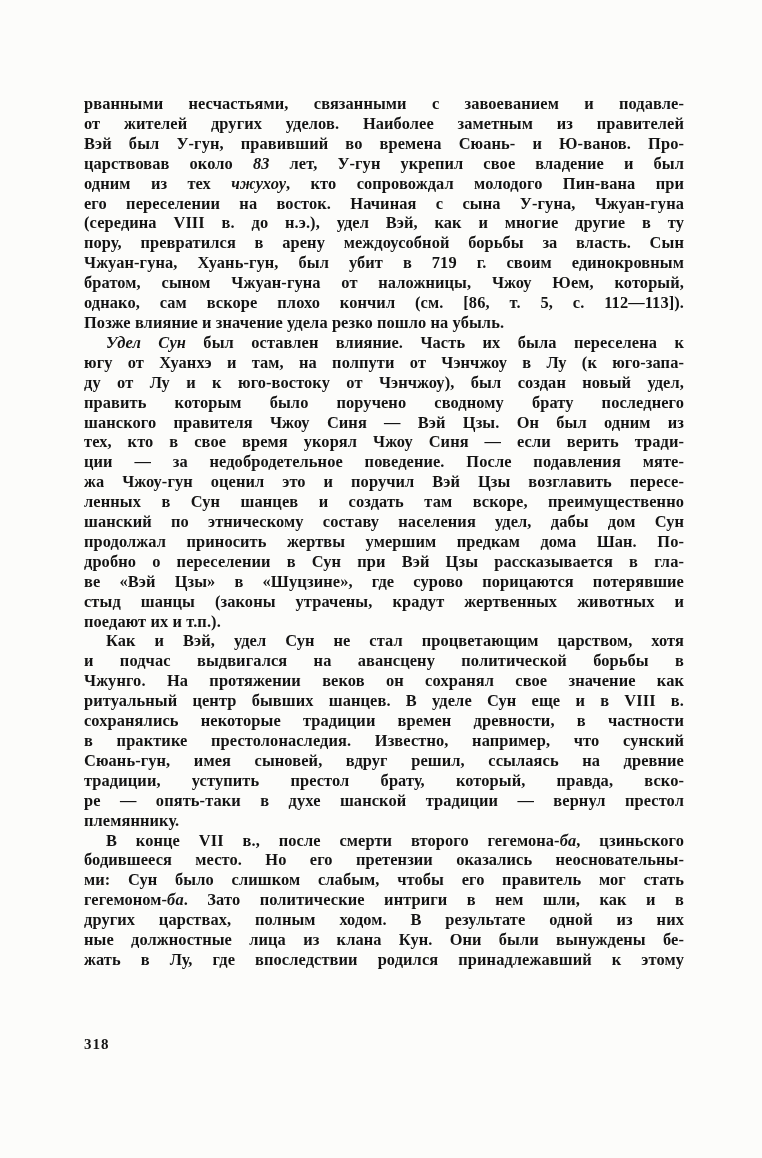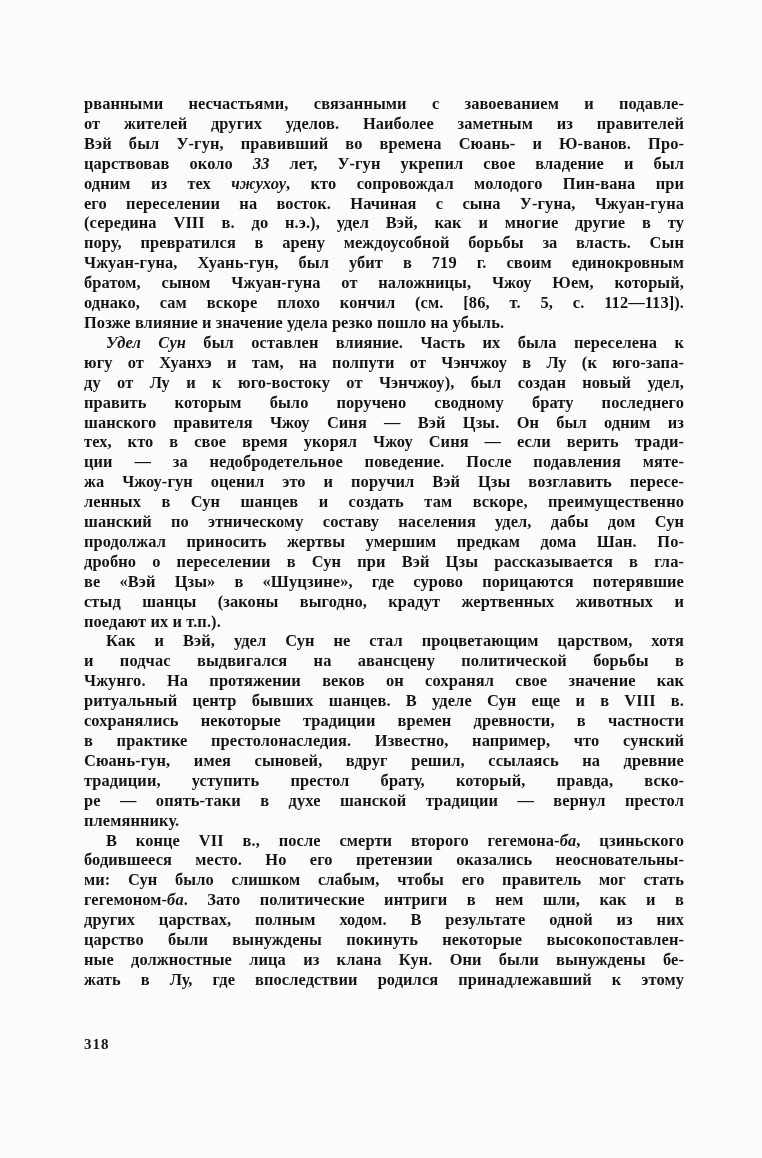--- a/index.html
+++ b/index.html
@@ -46,21 +46,21 @@
   }
 </style>
 </head>
 <body>
 
 <div class="page">
   <div class="text-block">
       <div class="line"><span>рванными несчастьями, связанными с завоеванием и подавле-</span></div>
       <div class="line"><span>от жителей других уделов. Наиболее заметным из правителей</span></div>
       <div class="line"><span>Вэй был У-гун, правивший во времена Сюань- и Ю-ванов. Про-</span></div>
-      <div class="line"><span>царствовав около </span><span class="it">33</span><span> лет, У-гун укрепил свое владение и был</span></div>
+      <div class="line"><span>царствовав около </span><span class="it">83</span><span> лет, У-гун укрепил свое владение и был</span></div>
       <div class="line"><span>одним из тех </span><span class="it">чжухоу</span><span>, кто сопровождал молодого Пин-вана при</span></div>
       <div class="line"><span>его переселении на восток. Начиная с сына У-гуна, Чжуан-гуна</span></div>
       <div class="line"><span>(середина VIII в. до н.э.), удел Вэй, как и многие другие в ту</span></div>
       <div class="line"><span>пору, превратился в арену междоусобной борьбы за власть. Сын</span></div>
       <div class="line"><span>Чжуан-гуна, Хуань-гун, был убит в 719 г. своим единокровным</span></div>
       <div class="line"><span>братом, сыном Чжуан-гуна от наложницы, Чжоу Юем, который,</span></div>
       <div class="line"><span>однако, сам вскоре плохо кончил (см. [86, т. 5, с. 112—113]).</span></div>
       <div class="line end"><span>Позже влияние и значение удела резко пошло на убыль.</span></div>
       <div class="line ind"><span class="it">Удел Сун</span><span> был оставлен влияние. Часть их была переселена к</span></div>
       <div class="line"><span>югу от Хуанхэ и там, на полпути от Чэнчжоу в Лу (к юго-запа-</span></div>
@@ -68,35 +68,34 @@
       <div class="line"><span>править которым было поручено сводному брату последнего</span></div>
       <div class="line"><span>шанского правителя Чжоу Синя — Вэй Цзы. Он был одним из</span></div>
       <div class="line"><span>тех, кто в свое время укорял Чжоу Синя — если верить тради-</span></div>
       <div class="line"><span>ции — за недобродетельное поведение. После подавления мяте-</span></div>
       <div class="line"><span>жа Чжоу-гун оценил это и поручил Вэй Цзы возглавить пересе-</span></div>
       <div class="line"><span>ленных в Сун шанцев и создать там вскоре, преимущественно</span></div>
       <div class="line"><span>шанский по этническому составу населения удел, дабы дом Сун</span></div>
       <div class="line"><span>продолжал приносить жертвы умершим предкам дома Шан. По-</span></div>
       <div class="line"><span>дробно о переселении в Сун при Вэй Цзы рассказывается в гла-</span></div>
       <div class="line"><span>ве «Вэй Цзы» в «Шуцзине», где сурово порицаются потерявшие</span></div>
-      <div class="line"><span>стыд шанцы (законы выгодно, крадут жертвенных животных и</span></div>
+      <div class="line"><span>стыд шанцы (законы утрачены, крадут жертвенных животных и</span></div>
       <div class="line end"><span>поедают их и т.п.).</span></div>
       <div class="line ind"><span>Как и Вэй, удел Сун не стал процветающим царством, хотя</span></div>
       <div class="line"><span>и подчас выдвигался на авансцену политической борьбы в</span></div>
       <div class="line"><span>Чжунго. На протяжении веков он сохранял свое значение как</span></div>
       <div class="line"><span>ритуальный центр бывших шанцев. В уделе Сун еще и в VIII в.</span></div>
       <div class="line"><span>сохранялись некоторые традиции времен древности, в частности</span></div>
       <div class="line"><span>в практике престолонаследия. Известно, например, что сунский</span></div>
       <div class="line"><span>Сюань-гун, имея сыновей, вдруг решил, ссылаясь на древние</span></div>
       <div class="line"><span>традиции, уступить престол брату, который, правда, вско-</span></div>
       <div class="line"><span>ре — опять-таки в духе шанской традиции — вернул престол</span></div>
       <div class="line end"><span>племяннику.</span></div>
       <div class="line ind"><span>В конце VII в., после смерти второго гегемона-</span><span class="it">ба</span><span>, цзиньского</span></div>
       <div class="line"><span>бодившееся место. Но его претензии оказались неосновательны-</span></div>
       <div class="line"><span>ми: Сун было слишком слабым, чтобы его правитель мог стать</span></div>
       <div class="line"><span>гегемоном-</span><span class="it">ба</span><span>. Зато политические интриги в нем шли, как и в</span></div>
       <div class="line"><span>других царствах, полным ходом. В результате одной из них</span></div>
-      <div class="line"><span>царство были вынуждены покинуть некоторые высокопоставлен-</span></div>
       <div class="line"><span>ные должностные лица из клана Кун. Они были вынуждены бе-</span></div>
       <div class="line"><span>жать в Лу, где впоследствии родился принадлежавший к этому</span></div>
     </div>
   <div class="page-number">318</div>
 </div>
 
 </body></html>

